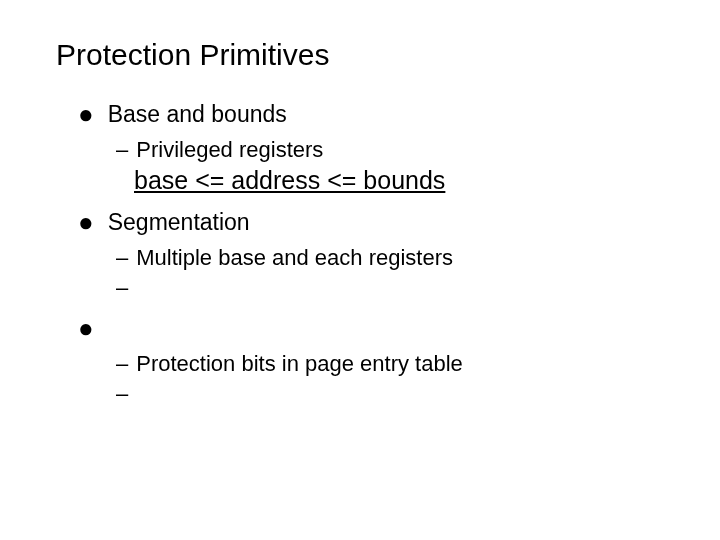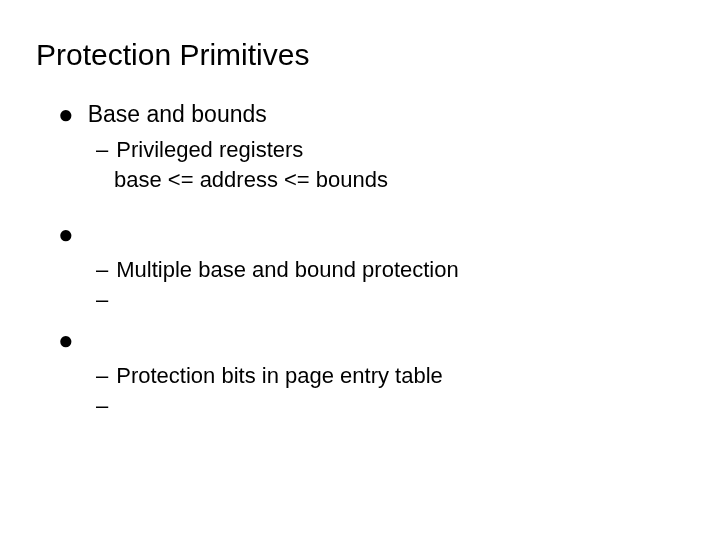--- a/index.html
+++ b/index.html
@@ -8,21 +8,21 @@
     width: 720px;
     height: 540px;
     background: #ffffff;
     font-family: Arial, Helvetica, sans-serif;
     color: #000000;
   }
   .slide {
     box-sizing: border-box;
     width: 584px;
     height: 540px;
-    padding: 38px 50px 20px 36px;
+    padding: 38px 50px 20px 56px;
   }
   .title {
     font-size: 30px;
     margin: 0 0 26px 0;
     font-weight: normal;
   }
   .l1 {
     display: flex;
     align-items: flex-start;
     margin: 2px 0 6px 22px;
@@ -44,23 +44,24 @@
   .dash {
     font-size: 22px;
     line-height: 28px;
     margin-right: 8px;
   }
   .l2-text {
     font-size: 22px;
     line-height: 28px;
   }
   .l2-cont {
-    margin: 0 0 16px 78px;
-    font-size: 22px;
+    margin: 0 0 4px 78px;
+    font-size: 25px;
     line-height: 28px;
+    text-decoration: underline;
   }
   .gap {
     height: 6px;
   }
 </style>
 </head>
 <body>
 
 <div class="slide">
 
@@ -73,24 +74,25 @@
   <div class="l2">
     <span class="dash">–</span>
     <span class="l2-text">Privileged registers</span>
   </div>
   <div class="l2-cont">base &lt;= address &lt;= bounds</div>
 
   <div class="gap"></div>
 
   <div class="l1">
     <span class="bullet-dot">●</span>
+    <span class="l1-text">Segmentation</span>
   </div>
   <div class="l2">
     <span class="dash">–</span>
-    <span class="l2-text">Multiple base and bound protection</span>
+    <span class="l2-text">Multiple base and each registers</span>
   </div>
   <div class="l2">
     <span class="dash">–</span>
   </div>
 
   <div class="gap"></div>
 
   <div class="l1">
     <span class="bullet-dot">●</span>
   </div>

